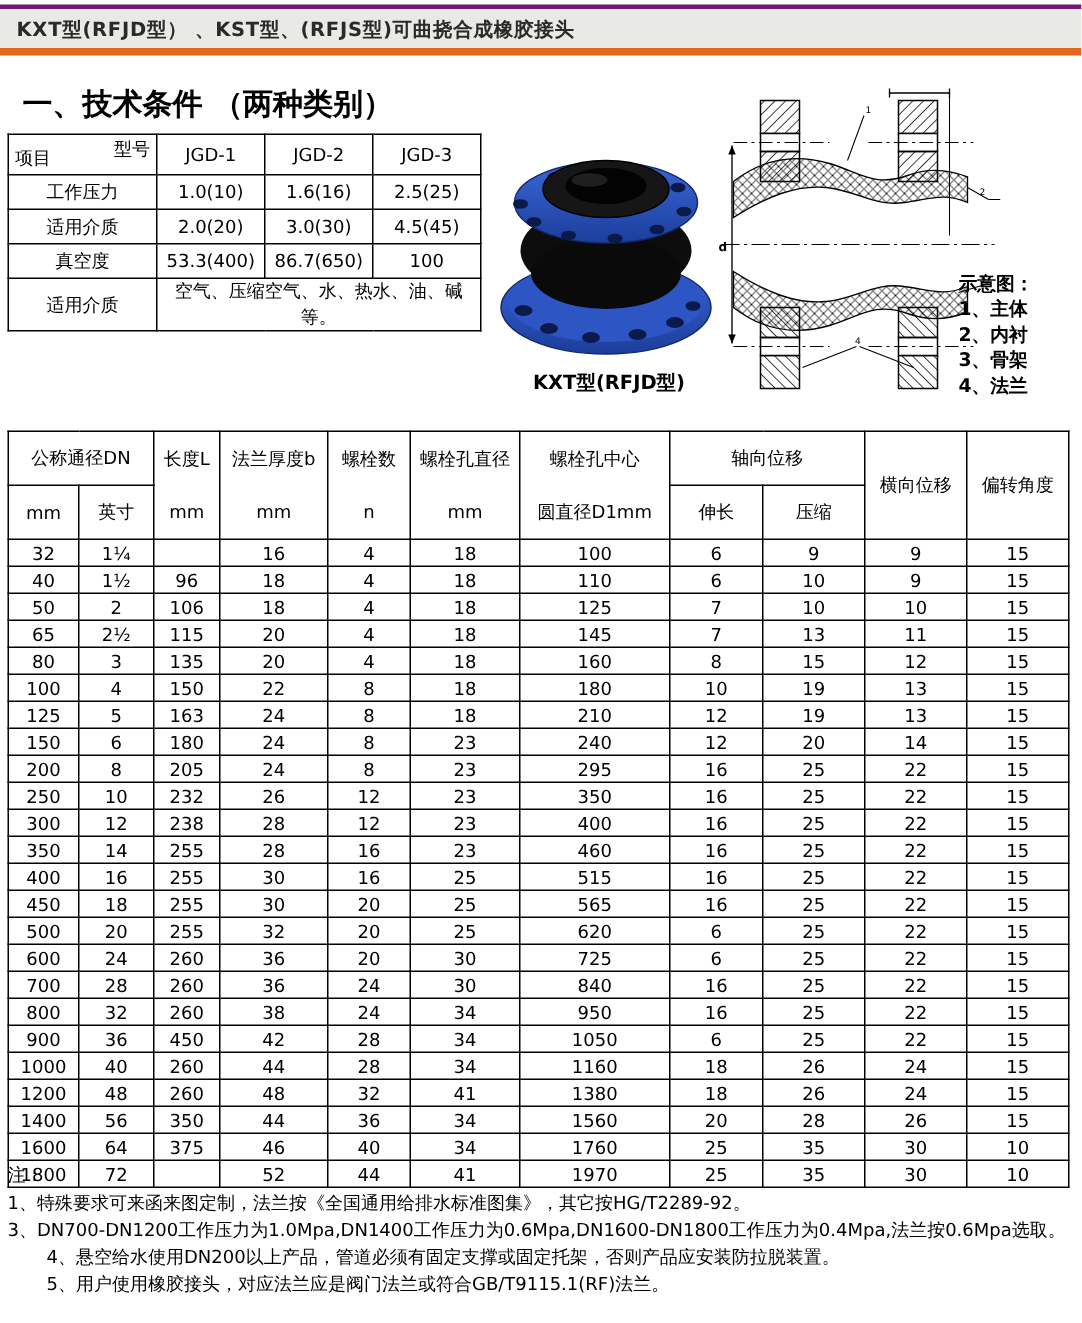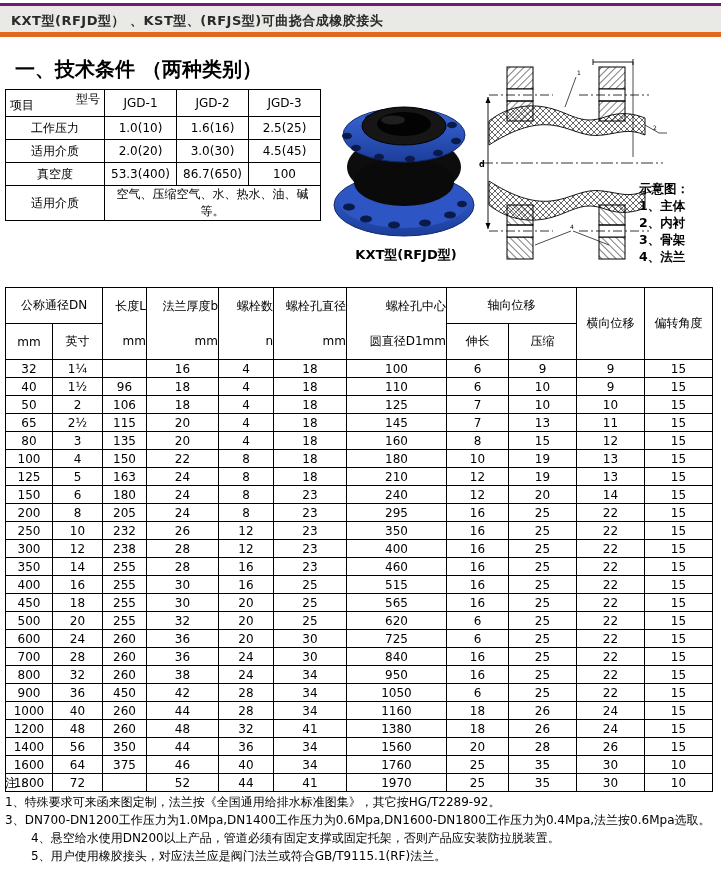--- a/index.html
+++ b/index.html
@@ -30,21 +30,21 @@
 
   
   .diagram{position:absolute;left:477px;top:57px;}
   .legend{position:absolute;left:639px;top:180px;font-size:12.5px;font-weight:bold;line-height:17px;}
   .legend div{white-space:nowrap;}
 
   
   .dim-table{position:absolute;top:287px;left:5px;border-collapse:collapse;table-layout:fixed;}
   .dim-table td{border:1px solid #000;font-size:12px;text-align:center;padding:0;height:17px;overflow:hidden;}
   .dim-table .h2{height:35px;}
-  .dim-table .hline{height:35px;line-height:35px;text-align:right;}
+  .dim-table .hline{height:35px;line-height:35px;}
 
   
   .notes{position:absolute;top:774px;left:5px;right:4px;font-size:12px;line-height:18px;}
   .notes .note-label{margin-bottom:1px;}
   .notes .indent{padding-left:26px;}
   .notes div{white-space:nowrap;overflow:hidden;}
 </style>
 </head>
 <body>
 

